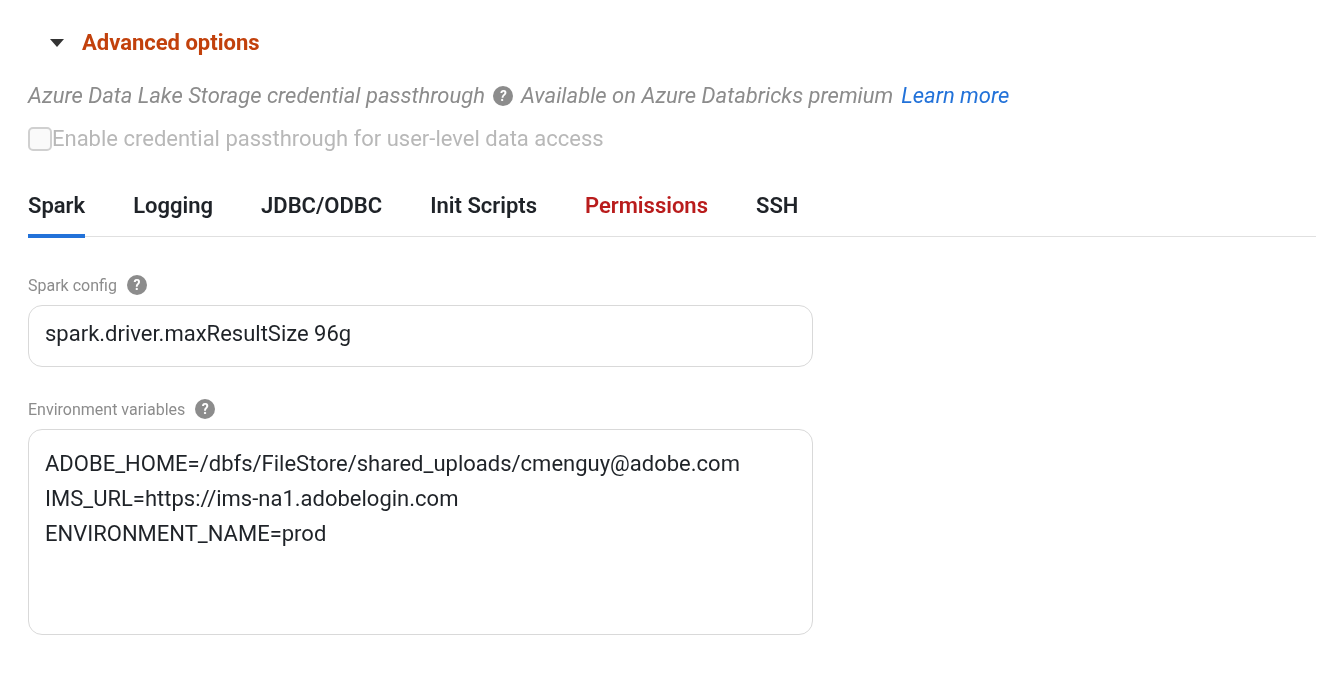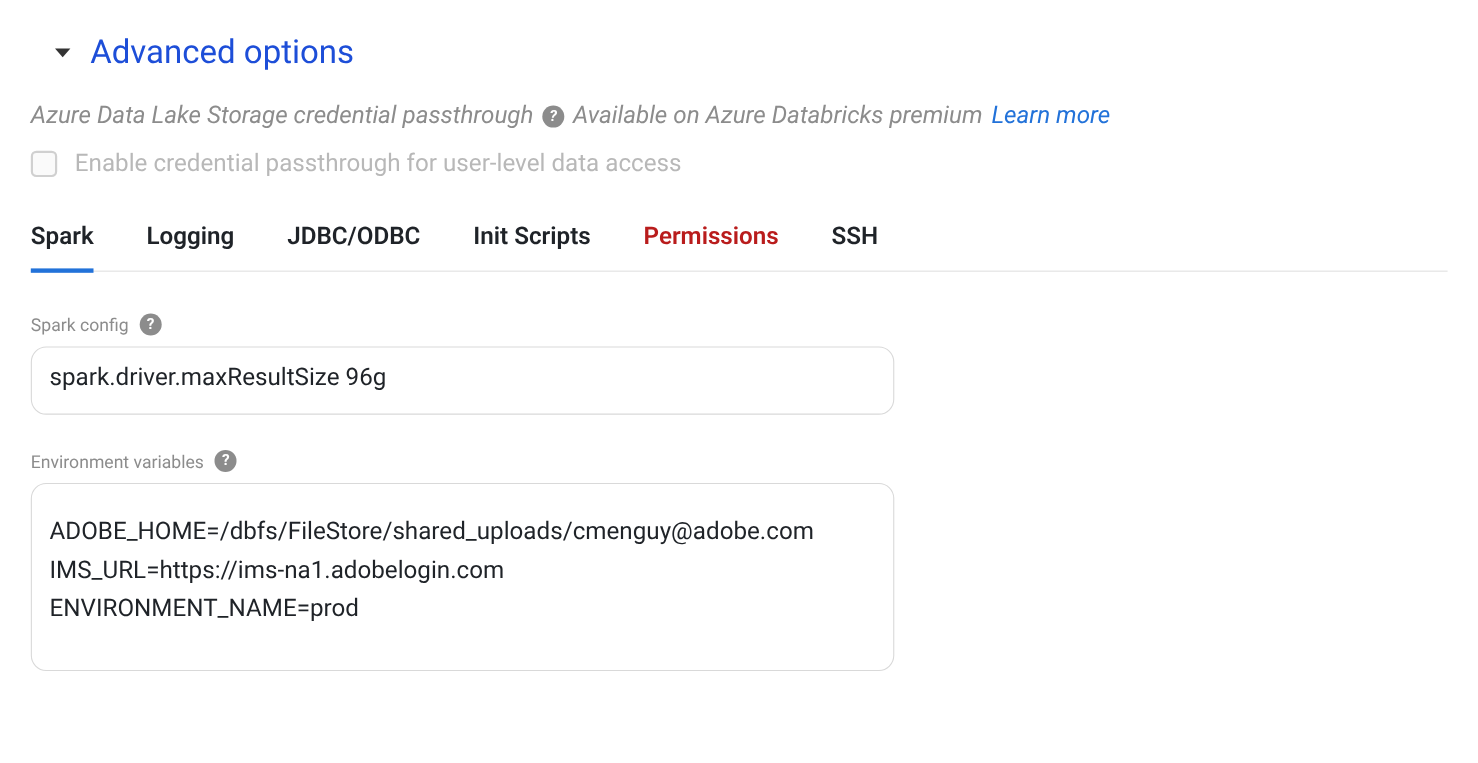--- a/index.html
+++ b/index.html
@@ -22,23 +22,23 @@
       padding-left: 22px;
     }
     .caret {
       width: 0;
       height: 0;
       border-left: 7px solid transparent;
       border-right: 7px solid transparent;
       border-top: 8px solid #333;
     }
     .section-title {
-      font-size: 30px;
-      font-weight: 400;
-      color: #1d4ed8;
+      font-size: 22px;
+      font-weight: 700;
+      color: #c2410c;
     }
     .credential-row {
       display: flex;
       align-items: center;
       flex-wrap: wrap;
       gap: 8px;
       margin-bottom: 18px;
       font-size: 22px;
       color: #8c8c8c;
       font-style: italic;
@@ -62,21 +62,21 @@
     .availability-text {
       color: #8c8c8c;
     }
     .learn-more {
       color: #2272d9;
       text-decoration: none;
     }
     .checkbox-row {
       display: flex;
       align-items: center;
-      gap: 16px;
+      gap: 0;
       margin-bottom: 42px;
       font-size: 22px;
       color: #b8b8b8;
     }
     .checkbox {
       width: 24px;
       height: 24px;
       border: 2px solid #d0d0d0;
       border-radius: 5px;
       background: #fafafa;
@@ -127,22 +127,22 @@
       display: block;
     }
     .spark-config-box {
       height: 62px;
       padding: 14px 16px;
       font-size: 22px;
       color: #1f2328;
       line-height: 1.3;
     }
     .env-vars-box {
-      height: 171px;
-      padding: 26px 16px;
+      height: 206px;
+      padding: 16px 16px;
       font-size: 22px;
       color: #1f2328;
       line-height: 1.6;
       white-space: pre-wrap;
       overflow: hidden;
     }
   </style>
 </head>
 <body>
 

